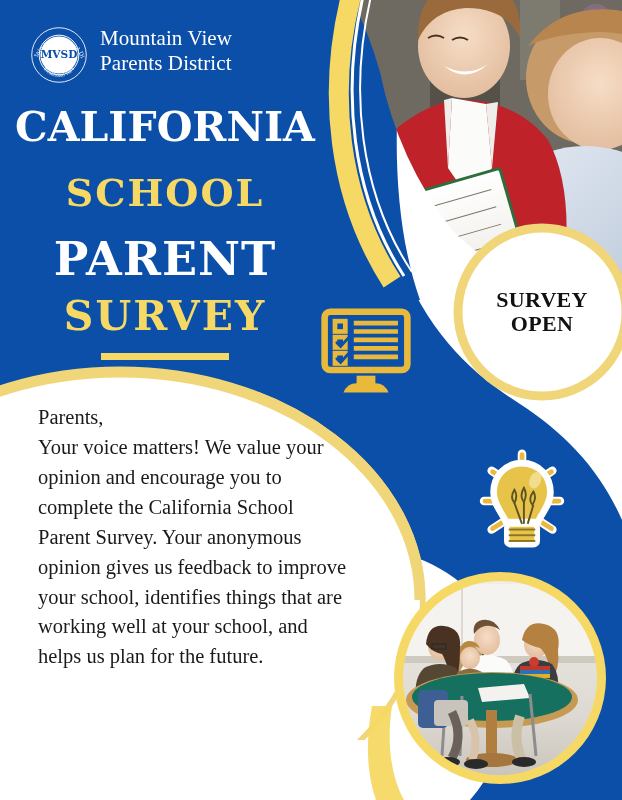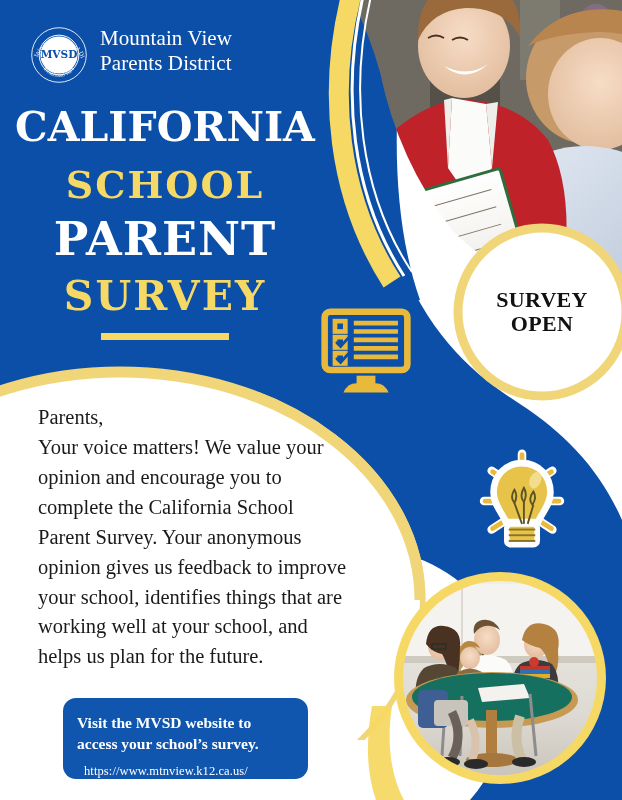--- a/index.html
+++ b/index.html
@@ -63,22 +63,22 @@
     top:100px;
     width:330px;
     z-index:6;
     text-align:center;
     font-family:"DejaVu Serif", serif;
     font-weight:bold;
     letter-spacing:1px;
   }
   .title-line { display:block; line-height:1.0;margin-top:7px; }
   .t-california { font-size:41px; color:#ffffff; letter-spacing:0px; }
-  .t-school    { font-size:38px; color:#F6D964; margin-top:18px; letter-spacing:2px;}
-  .t-parent    { font-size:46px; color:#ffffff; margin-top:12px; letter-spacing:1px;}
+  .t-school    { font-size:38px; color:#F6D964; margin-top:26px; letter-spacing:2px;}
+  .t-parent    { font-size:46px; color:#ffffff; margin-top:24px; letter-spacing:1px;}
   .t-survey    { font-size:41px; color:#F6D964; margin-top:14px; letter-spacing:2px;}
   .title-rule {
     width:128px;
     height:7px;
     background:#F6D964;
     margin:16px auto 0 auto;
   }
 
   
   .survey-open {
@@ -468,19 +468,14 @@
         <path d="M42 58 L50 80"></path>
         <path d="M52 57 L52 80"></path>
         <path d="M62 60 L56 80"></path>
       </g>
     </svg>
   </div>
 
   <div class="body-copy">Parents,
 Your voice matters!  We value your opinion and encourage you to complete the California School Parent Survey. Your anonymous opinion gives us feedback to improve your school, identifies things that are working well at your school, and helps us plan for the future.</div>
 
-  <div class="web-box">
-    <div class="web-line">Visit the MVSD website to
-access your school’s survey.</div>
-    <div class="web-url">https://www.mtnview.k12.ca.us/</div>
-  </div>
 
 </div>
 
 </body></html>

